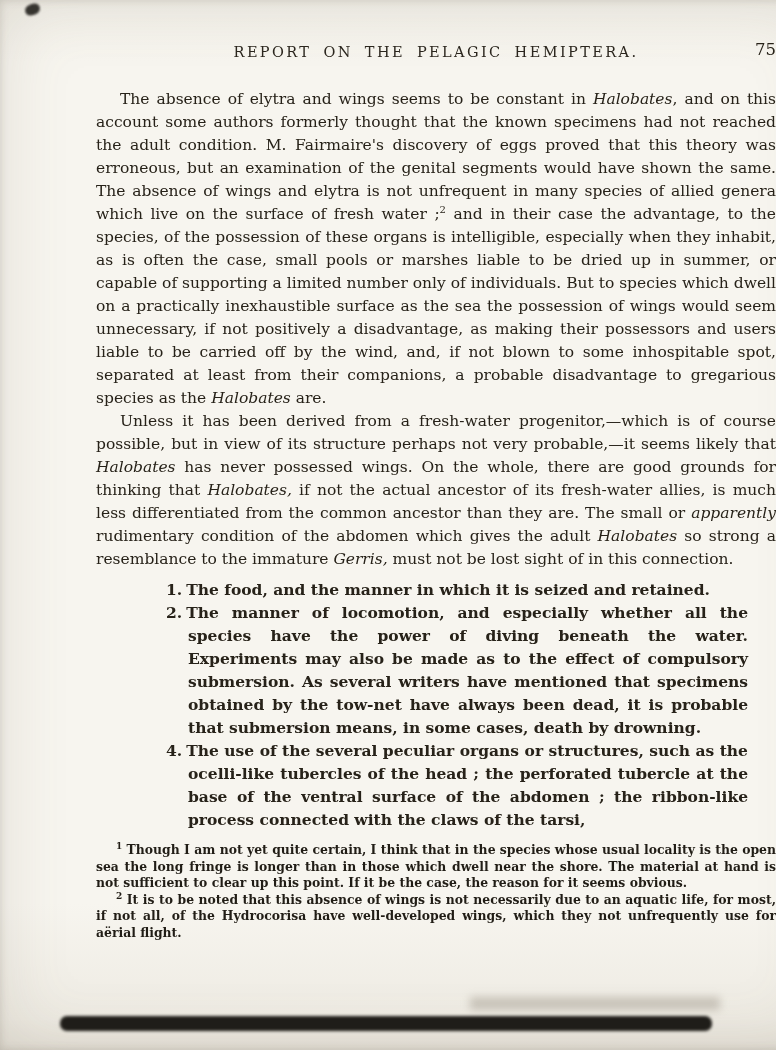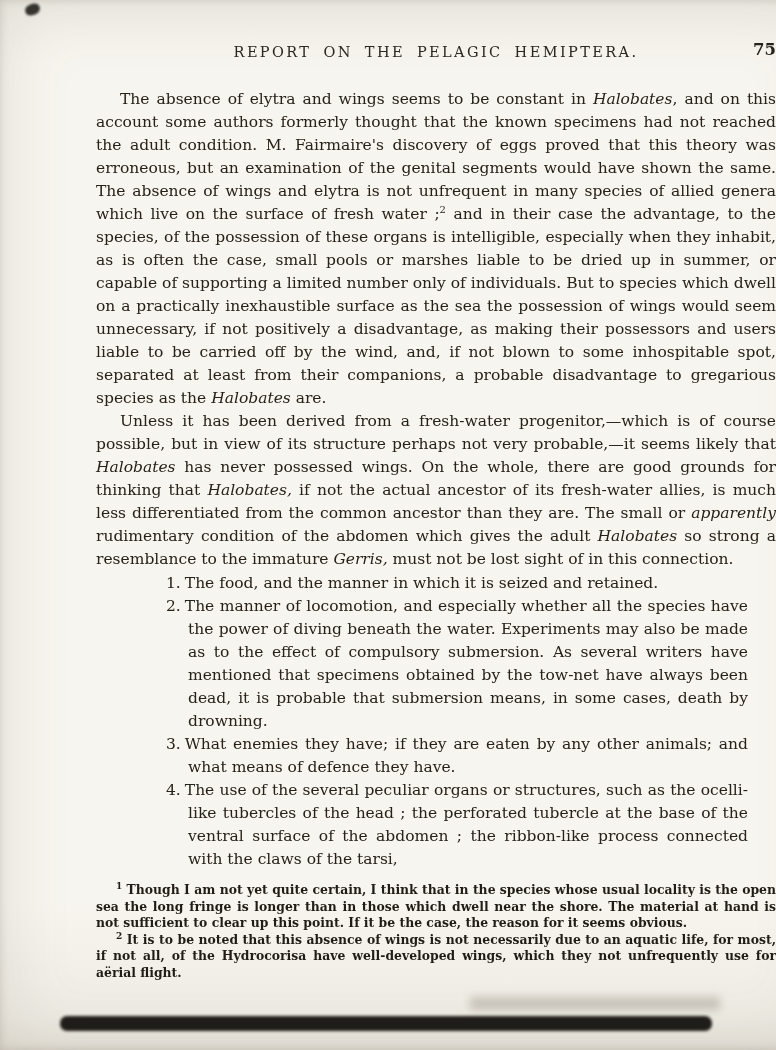--- a/index.html
+++ b/index.html
@@ -26,38 +26,39 @@
     height:20px;
   }
   .running-title{
     font-size:14.5px;
     letter-spacing:2.4px;
     word-spacing:5px;
     color:#2b261e;
   }
   .page-number{
     position:absolute;right:0;top:-2px;
-    font-size:16.5px;font-weight:bold;letter-spacing:0;
+    font-size:16.5px;font-weight:normal;letter-spacing:0;
   }
   
   .text-block{
     margin:26px 48px 0 48px;
     font-size:15.5px;
     line-height:23px;
     text-align:justify;
   }
   .para{margin:0;}
   .para.indent{text-indent:24px;}
   sup{font-size:10px;line-height:0;vertical-align:super;}
   i{}
   
   .list{
-    margin-top:1px;
+    margin-top:7px;
     padding-left:92px;
     padding-right:28px;
+    font-weight:bold;
   }
   .list-item{
     margin:0;
     text-indent:-22px;
     text-align:justify;
   }
   .list-item .num{padding-right:4px;}
   
   .footnotes{
     margin-top:11px;
@@ -97,21 +98,20 @@
   </header>
 
   <main class="text-block">
     <section>
         <p class="para indent">The absence of elytra and wings seems to be constant in <i>Halobates</i>, and on this account some authors formerly thought that the known specimens had not reached the adult condition. M. Fairmaire's discovery of eggs proved that this theory was erroneous, but an examination of the genital segments would have shown the same. The absence of wings and elytra is not unfrequent in many species of allied genera which live on the surface of fresh water ;<sup>2</sup> and in their case the advantage, to the species, of the possession of these organs is intelligible, especially when they inhabit, as is often the case, small pools or marshes liable to be dried up in summer, or capable of supporting a limited number only of individuals. But to species which dwell on a practically inexhaustible surface as the sea the possession of wings would seem unnecessary, if not positively a disadvantage, as making their possessors and users liable to be carried off by the wind, and, if not blown to some inhospitable spot, separated at least from their companions, a probable disadvantage to gregarious species as the <i>Halobates</i> are.</p>
         <p class="para indent">Unless it has been derived from a fresh-water progenitor,—which is of course possible, but in view of its structure perhaps not very probable,—it seems likely that <i>Halobates</i> has never possessed wings. On the whole, there are good grounds for thinking that <i>Halobates,</i> if not the actual ancestor of its fresh-water allies, is much less differentiated from the common ancestor than they are. The small or <i>apparently</i> rudimentary condition of the abdomen which gives the adult <i>Halobates</i> so strong a resemblance to the immature <i>Gerris,</i> must not be lost sight of in this connection.</p>
       </section>
     <section class="list">
         <p class="list-item"><span class="num">1.</span>The food, and the manner in which it is seized and retained.</p>
         <p class="list-item"><span class="num">2.</span>The manner of locomotion, and especially whether all the species have the power of diving beneath the water. Experiments may also be made as to the effect of compulsory submersion. As several writers have mentioned that specimens obtained by the tow-net have always been dead, it is probable that submersion means, in some cases, death by drowning.</p>
-        <p class="list-item"><span class="num">3.</span>What enemies they have; if they are eaten by any other animals; and what means of defence they have.</p>
         <p class="list-item"><span class="num">4.</span>The use of the several peculiar organs or structures, such as the ocelli-like tubercles of the head ; the perforated tubercle at the base of the ventral surface of the abdomen ; the ribbon-like process connected with the claws of the tarsi,</p>
       </section>
     <section class="footnotes">
         <p class="footnote"><sup>1</sup> Though I am not yet quite certain, I think that in the species whose usual locality is the open sea the long fringe is longer than in those which dwell near the shore. The material at hand is not sufficient to clear up this point. If it be the case, the reason for it seems obvious.</p>
         <p class="footnote"><sup>2</sup> It is to be noted that this absence of wings is not necessarily due to an aquatic life, for most, if not all, of the Hydrocorisa have well-developed wings, which they not unfrequently use for aërial flight.</p>
       </section>
   </main>
 
   <div class="artifact streak"></div>
   <div class="artifact bottom-bar"></div>

